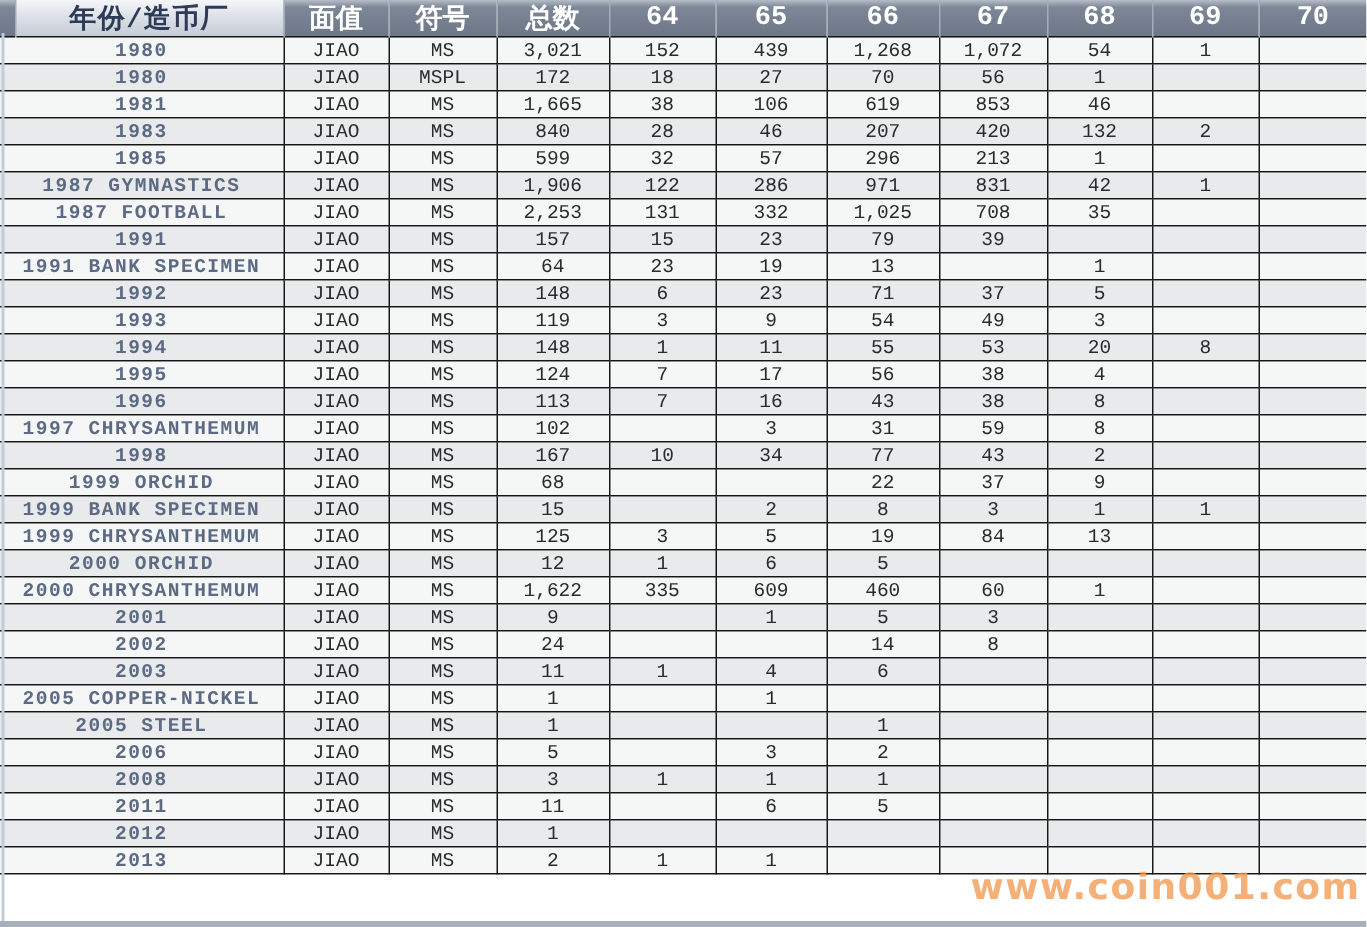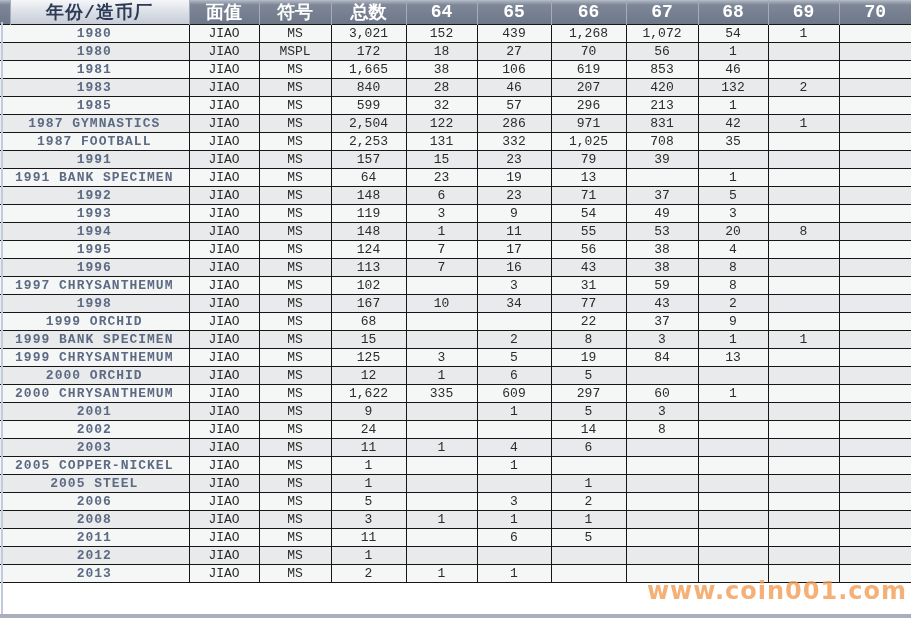--- a/index.html
+++ b/index.html
@@ -176,21 +176,21 @@
           <td>296</td>
           <td>213</td>
           <td>1</td>
           <td></td>
           <td></td>
         </tr>
         <tr>
           <td colspan="2" class="year">1987 GYMNASTICS</td>
           <td>JIAO</td>
           <td>MS</td>
-          <td>2,504</td>
+          <td>1,906</td>
           <td>122</td>
           <td>286</td>
           <td>971</td>
           <td>831</td>
           <td>42</td>
           <td>1</td>
           <td></td>
         </tr>
         <tr>
           <td colspan="2" class="year">1987 FOOTBALL</td>
@@ -374,21 +374,21 @@
           <td></td>
           <td></td>
         </tr>
         <tr>
           <td colspan="2" class="year">2000 CHRYSANTHEMUM</td>
           <td>JIAO</td>
           <td>MS</td>
           <td>1,622</td>
           <td>335</td>
           <td>609</td>
-          <td>297</td>
+          <td>460</td>
           <td>60</td>
           <td>1</td>
           <td></td>
           <td></td>
         </tr>
         <tr>
           <td colspan="2" class="year">2001</td>
           <td>JIAO</td>
           <td>MS</td>
           <td>9</td>

